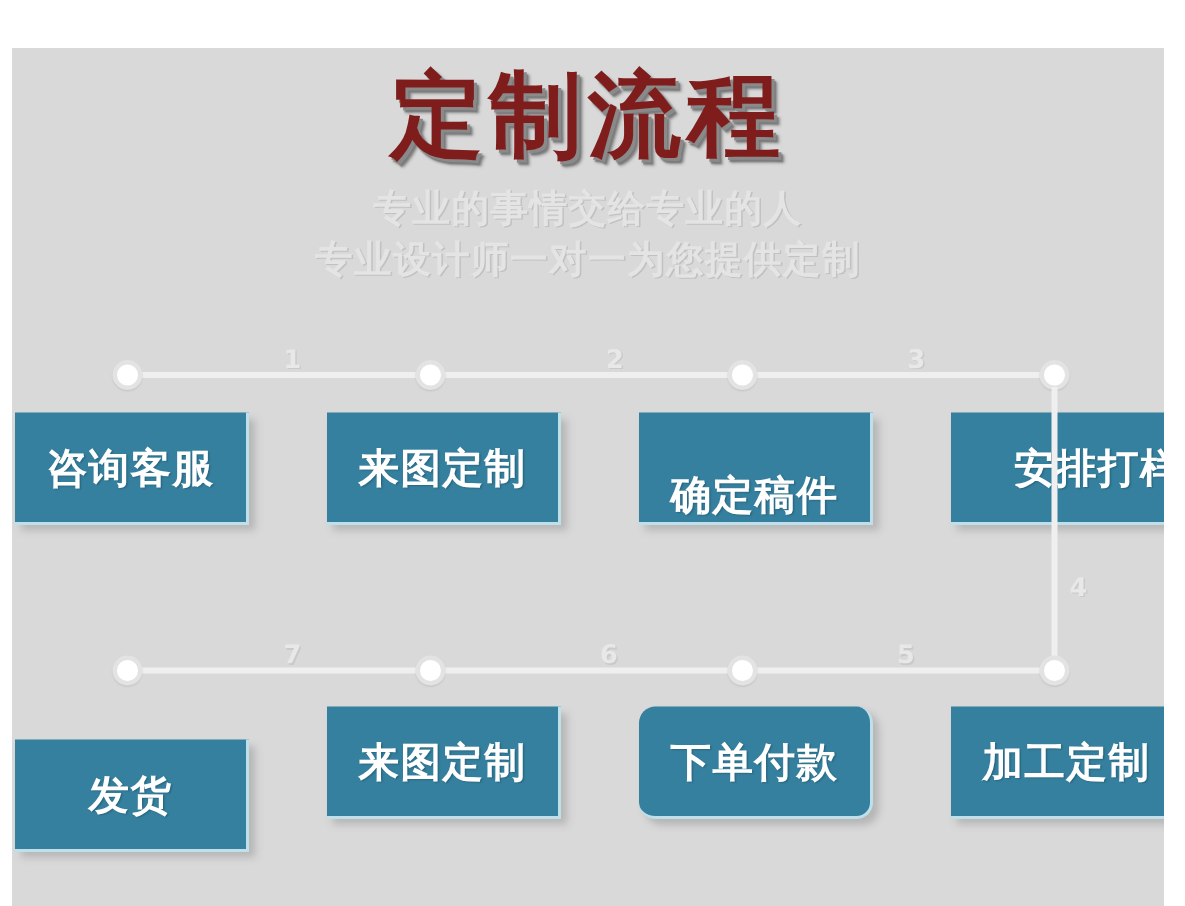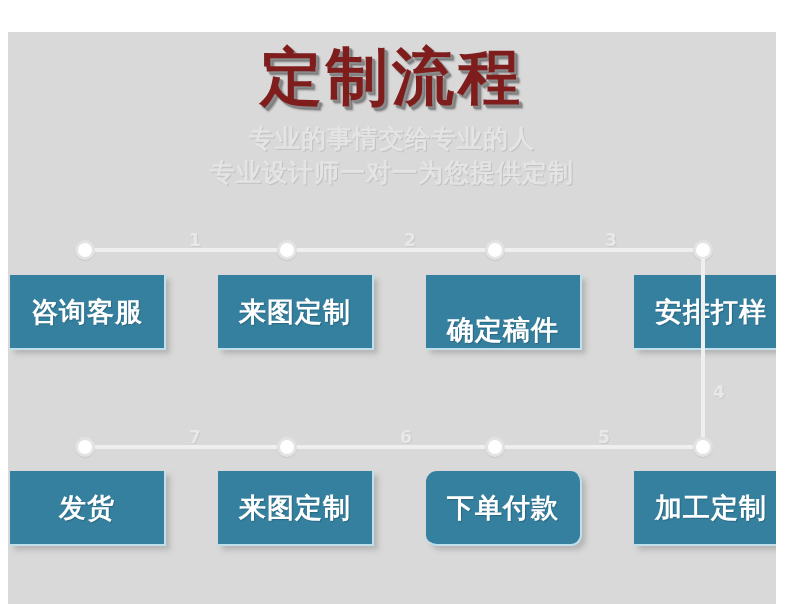--- a/index.html
+++ b/index.html
@@ -157,39 +157,39 @@
       </div>
 
       <div class="step-box" style="left:210px; top:243px;">
         <span class="step-label">来图定制</span>
       </div>
 
       <div class="step-box" style="left:418px; top:243px;align-items:flex-end;">
         <span class="step-label">确定稿件</span>
       </div>
 
-      <div class="step-box" style="left:626px; top:243px;">
+      <div class="step-box" style="left:626px; top:243px;justify-content:flex-end;">
         <span class="step-label">安排打样</span>
       </div>
 
       <div class="conn-line v" style="left:693px; top:226px; height:189px;"></div>
       <div class="conn-num" style="left:705px; top:352px;">4</div>
 
       <div class="conn-line h" style="left:77px; top:413px; width:618px;"></div>
 
       <div class="conn-dot" style="left:67px; top:405px;"></div>
       <div class="conn-dot" style="left:269px; top:405px;"></div>
       <div class="conn-dot" style="left:477px; top:405px;"></div>
       <div class="conn-dot" style="left:685px; top:405px;"></div>
 
       <div class="conn-num" style="left:181px; top:397px;">7</div>
       <div class="conn-num" style="left:392px; top:397px;">6</div>
       <div class="conn-num" style="left:590px; top:397px;">5</div>
 
-      <div class="step-box" style="left:2px; top:439px;">
+      <div class="step-box" style="left:2px; top:461px;">
         <span class="step-label">发货</span>
       </div>
 
       <div class="step-box" style="left:210px; top:439px;">
         <span class="step-label">来图定制</span>
       </div>
 
       <div class="step-box" style="left:418px; top:439px;border-radius:11px;">
         <span class="step-label">下单付款</span>
       </div>

